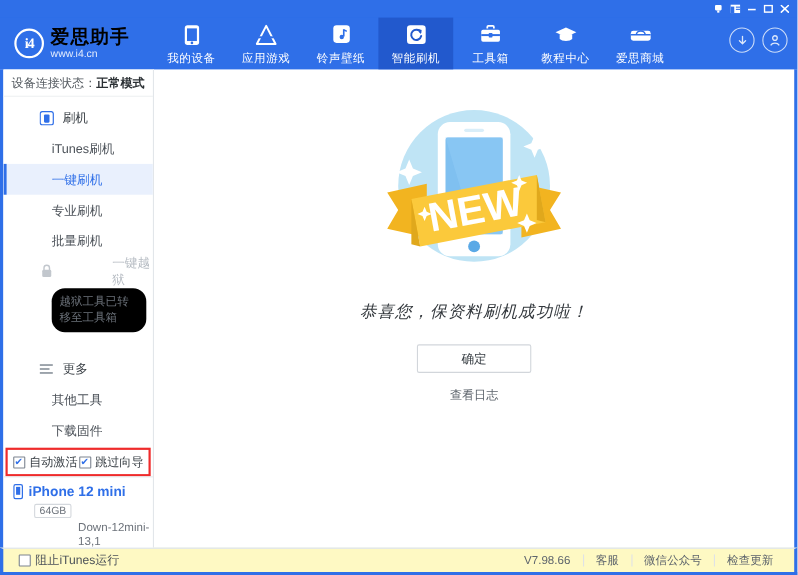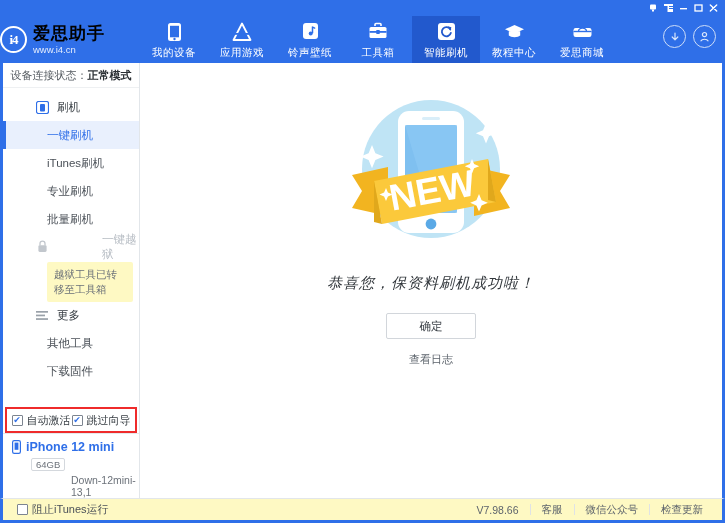--- a/index.html
+++ b/index.html
@@ -33,21 +33,21 @@
 
   
   .header {
     height: 47px; flex: 0 0 47px;
     background: #2f6fe8;
     display: flex; align-items: stretch;
     position: relative;
   }
   .brand {
     width: 140px; flex: 0 0 140px;
-    display: flex; align-items: center; 
+    display: flex; align-items: center; padding-left: 13px;
   }
   .brand-mark {
     width: 27px; height: 27px; border-radius: 50%;
     border: 2px solid #ffffff;
     display: flex; align-items: center; justify-content: center;
     color: #ffffff; font-size: 13px; font-weight: bold;
     font-family: "Liberation Serif", serif;
     letter-spacing: -1px;
     flex: 0 0 27px;
   }
@@ -134,25 +134,25 @@
   }
   .side-item.active {
     background: #e9f0fd; color: #2f6fe8;
   }
   .side-item.active::before {
     content: ""; position: absolute; left: 0; top: 0;
     width: 3px; height: 100%; background: #2f6fe8;
   }
 
   .tooltip {
-    margin: 2px 8px 0 44px;
-    background: #fef9c3;
+    margin: 2px 8px 20px 44px;
+    background: #000000;
     color: #6a7078; font-size: 10.5px;
     padding: 5px 7px; line-height: 1.45;
-    border-radius: 2px;
+    border-radius: 12px;
     width: 86px;
   }
 
   
   .opt-row {
     flex: 0 0 26px; height: 26px;
     margin: 0 2px;
     border: 2px solid #ef2b2b;
     display: flex; align-items: center; justify-content: space-around;
     padding: 0 4px;
@@ -196,21 +196,21 @@
     padding-top: 22px;
   }
   .illus { width: 190px; height: 175px; }
   .success-msg {
     margin-top: 14px; font-size: 15px; color: #33383d;
     letter-spacing: 1px;
     font-style: italic;
   }
   .ok-btn {
     margin-top: 20px;
-    width: 90px; height: 26px;
+    width: 104px; height: 26px;
     border: 1px solid #d2d6db; background: #ffffff;
     border-radius: 2px; font-size: 11.5px; color: #3a4046;
     cursor: pointer;
     font-family: "Liberation Sans", sans-serif;
   }
   .log-link {
     margin-top: 13px; font-size: 11px; color: #5d646c;
     cursor: pointer;
   }
 
@@ -308,41 +308,41 @@
           <svg width="17" height="19" viewBox="0 0 17 19">
               <rect x="1" y="1" width="15" height="16" rx="3" fill="#ffffff"></rect>
               <path d="M10.5 4.5 L10.5 11.2" stroke="#2f6fe8" stroke-width="1.5"></path>
               <path d="M10.5 4.5 L13.2 5.6 L13.2 7 L10.5 5.9 Z" fill="#2f6fe8"></path>
               <circle cx="8.7" cy="11.6" r="2" fill="#2f6fe8"></circle>
             </svg>
         </span>
         <span class="nav-label">铃声壁纸</span>
       </div>
 
+      <div class="nav-item active">
+        <span class="nav-icon">
+          <svg width="19" height="19" viewBox="0 0 19 19">
+              <rect x="1" y="1" width="17" height="17" rx="3" fill="#ffffff"></rect>
+              <path d="M13.3 7.2 A4.6 4.6 0 1 0 13.9 10.8" fill="none" stroke="#2259cd" stroke-width="1.8" stroke-linecap="round"></path>
+              <path d="M10.6 4.2 L14.4 5.3 L13.3 9 Z" fill="#2259cd"></path>
+            </svg>
+        </span>
+        <span class="nav-label">智能刷机</span>
+      </div>
+
       <div class="nav-item">
         <span class="nav-icon">
           <svg width="20" height="19" viewBox="0 0 20 19">
               <path d="M7 4 L7 2.5 A1 1 0 0 1 8 1.5 L12 1.5 A1 1 0 0 1 13 2.5 L13 4" fill="none" stroke="#ffffff" stroke-width="1.6"></path>
               <rect x="1.5" y="5" width="17" height="11" rx="1.6" fill="#ffffff"></rect>
               <rect x="1.5" y="9" width="17" height="1.8" fill="#2f6fe8"></rect>
               <rect x="8.3" y="8" width="3.4" height="4" rx="0.6" fill="#2f6fe8"></rect>
             </svg>
         </span>
         <span class="nav-label">工具箱</span>
-      </div>
-
-      <div class="nav-item active">
-        <span class="nav-icon">
-          <svg width="19" height="19" viewBox="0 0 19 19">
-              <rect x="1" y="1" width="17" height="17" rx="3" fill="#ffffff"></rect>
-              <path d="M13.3 7.2 A4.6 4.6 0 1 0 13.9 10.8" fill="none" stroke="#2259cd" stroke-width="1.8" stroke-linecap="round"></path>
-              <path d="M10.6 4.2 L14.4 5.3 L13.3 9 Z" fill="#2259cd"></path>
-            </svg>
-        </span>
-        <span class="nav-label">智能刷机</span>
       </div>
 
       <div class="nav-item">
         <span class="nav-icon">
           <svg width="21" height="18" viewBox="0 0 21 18">
               <path d="M10.5 2 L20 6.3 L10.5 10.6 L1 6.3 Z" fill="#ffffff"></path>
               <path d="M4.8 8.2 L4.8 12.5 A6.3 3 0 0 0 16.2 12.5 L16.2 8.2" fill="#ffffff"></path>
             </svg>
         </span>
         <span class="nav-label">教程中心</span>
@@ -390,25 +390,25 @@
         <div class="sec-head">
           <span class="sec-ico">
             <svg width="13" height="13" viewBox="0 0 13 13">
                 <rect x="0.5" y="0.5" width="12" height="12" rx="2" fill="none" stroke="#2f6fe8" stroke-width="1.2"></rect>
                 <rect x="4" y="3" width="5" height="7.5" rx="1" fill="#2f6fe8"></rect>
               </svg>
           </span>
           <span>刷机</span>
         </div>
 
+        <div class="side-item">
+          <span>iTunes刷机</span>
+        </div>
         <div class="side-item active">
           <span>一键刷机</span>
-        </div>
-        <div class="side-item">
-          <span>iTunes刷机</span>
         </div>
         <div class="side-item">
           <span>专业刷机</span>
         </div>
         <div class="side-item">
           <span>批量刷机</span>
         </div>
 
         <div class="sec-head disabled">
           <span class="sec-ico">

